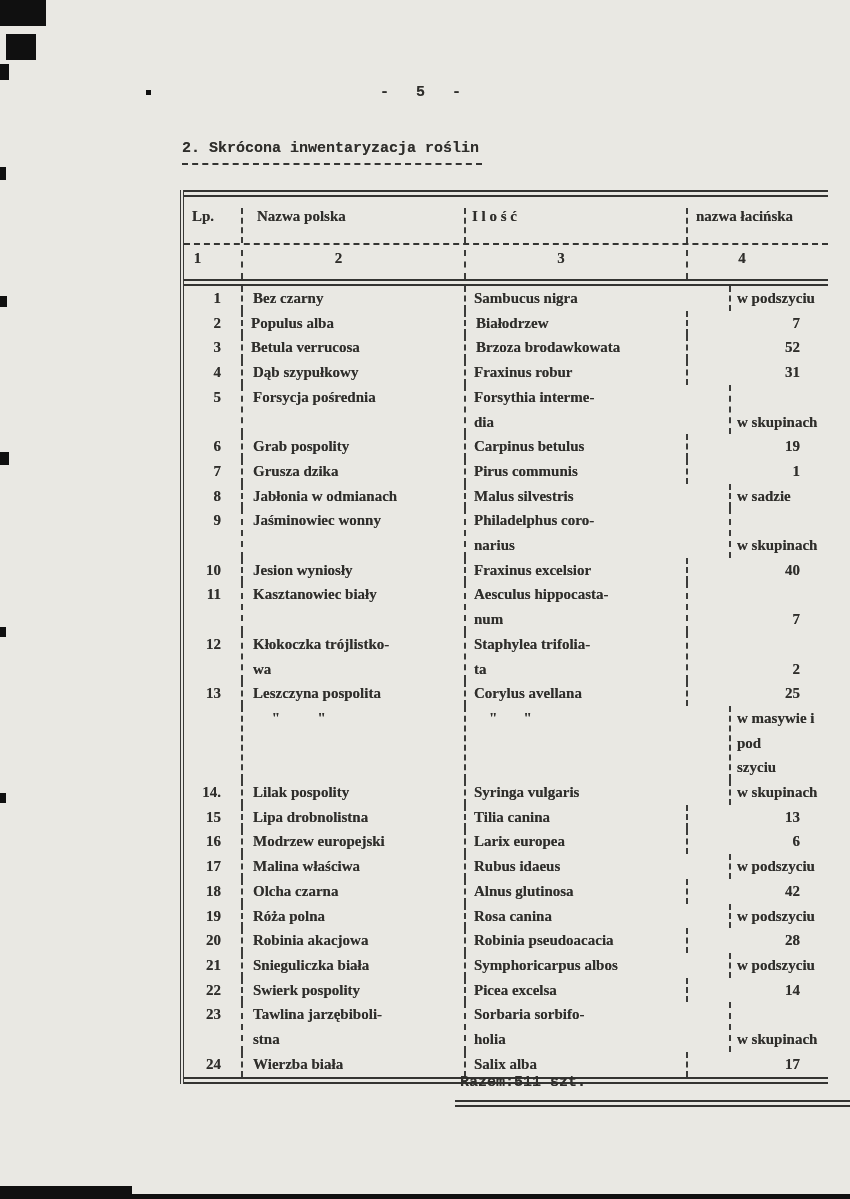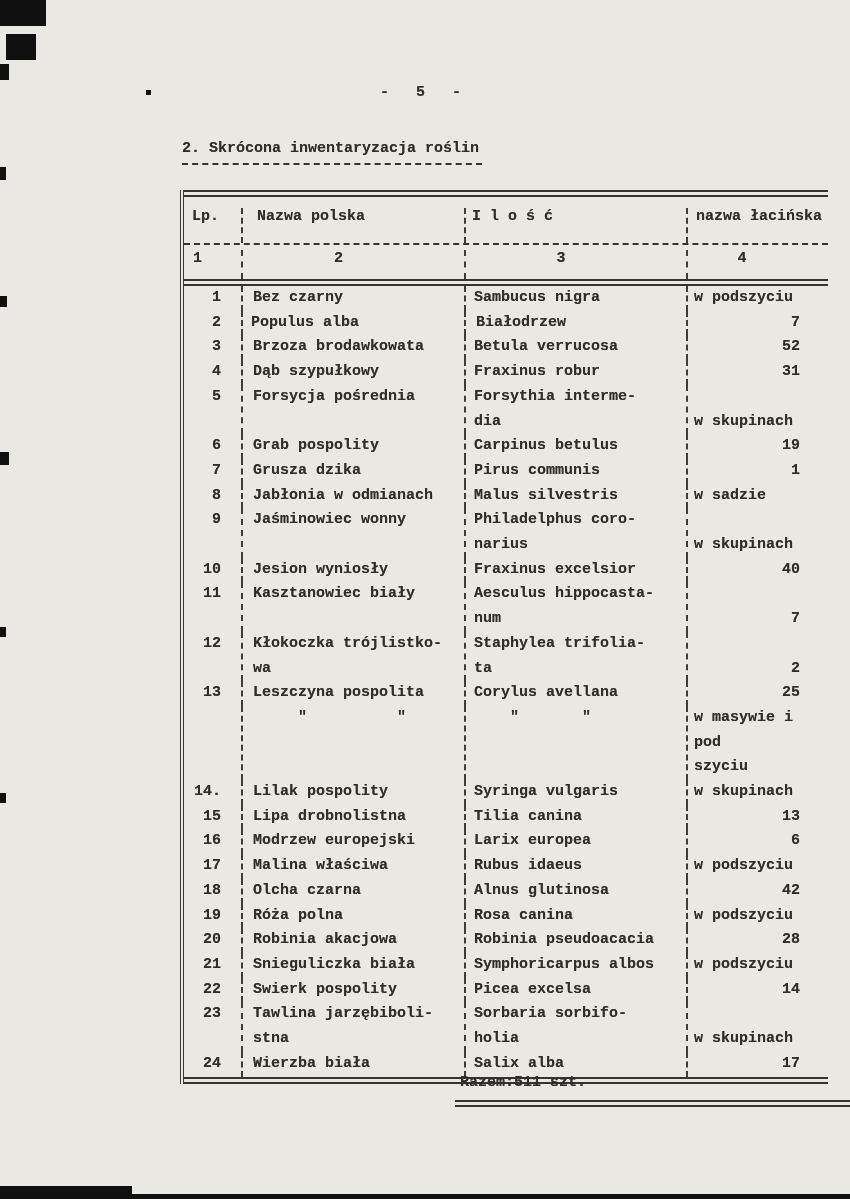--- a/index.html
+++ b/index.html
@@ -31,38 +31,38 @@
     position: absolute; left: 180px; top: 190px; width: 648px;
     border-left: 4px double #3a3a38;
   }
   .dline {
     height: 7px;
     border-top: 2px solid #343432;
     border-bottom: 2px solid #343432;
   }
   .hdash { height: 0; border-top: 2px dashed #343432; }
 
-  .grid { display: grid; grid-template-columns: 57px 223px 222px 140px; }
+  .grid { display: grid; grid-template-columns: 57px 223px 222px 140px; font-family: Liberation Serif, serif; }
 
   .bl { border-left: 2px dashed #3c3c3a; }
 
   .header-row { padding-top: 11px; height: 46px; }
   .hc-lp  { padding-left: 8px; }
   .hc-pl  { padding-left: 14px; }
   .hc-la  { padding-left: 8px; }
   .hc-qty { padding-left: 6px; }
 
   .numbers-row { height: 34px; padding-top: 5px; }
   .nc { text-align: center; padding-right: 30px; }
 
   .tbody .c { min-height: 24.7px; line-height: 24.7px; white-space: pre-wrap; }
   .c-lp  { text-align: right; padding-right: 20px; }
   .c-pl  { padding-left: 10px; }
   .c-la  { padding-left: 8px; }
-  .q-left  { padding-left: 6px; }
+  .q-left  { padding-left: 6px; margin-left: 43px; }
   .q-right { text-align: right; padding-right: 26px; }
   .q-bottom { display: flex; align-items: flex-end; }
   .q-bottom.q-right { justify-content: flex-end; }
   .q-bottom.q-left  { justify-content: flex-start; }
 
   .razem-row {
     position: absolute; left: 460px; top: 1074px; width: 386px;
     display: flex; justify-content: flex-start;
   }
   .footer-line {
@@ -116,22 +116,22 @@
   <div class="c c-pl bl">Bez czarny</div>
   <div class="c c-la bl">Sambucus nigra</div>
   <div class="c c-qty bl q-left">w podszyciu</div>
 
   <div class="c c-lp">2</div>
   <div class="c c-la bl">Populus alba</div>
   <div class="c c-pl bl">Białodrzew</div>
   <div class="c c-qty bl q-right">7</div>
 
   <div class="c c-lp">3</div>
+  <div class="c c-la bl">Betula verrucosa</div>
   <div class="c c-pl bl">Brzoza brodawkowata</div>
-  <div class="c c-la bl">Betula verrucosa</div>
   <div class="c c-qty bl q-right">52</div>
 
   <div class="c c-lp">4</div>
   <div class="c c-pl bl">Dąb szypułkowy</div>
   <div class="c c-la bl">Fraxinus robur</div>
   <div class="c c-qty bl q-right">31</div>
 
   <div class="c c-lp">5</div>
   <div class="c c-pl bl">Forsycja pośrednia</div>
   <div class="c c-la bl">Forsythia interme-

